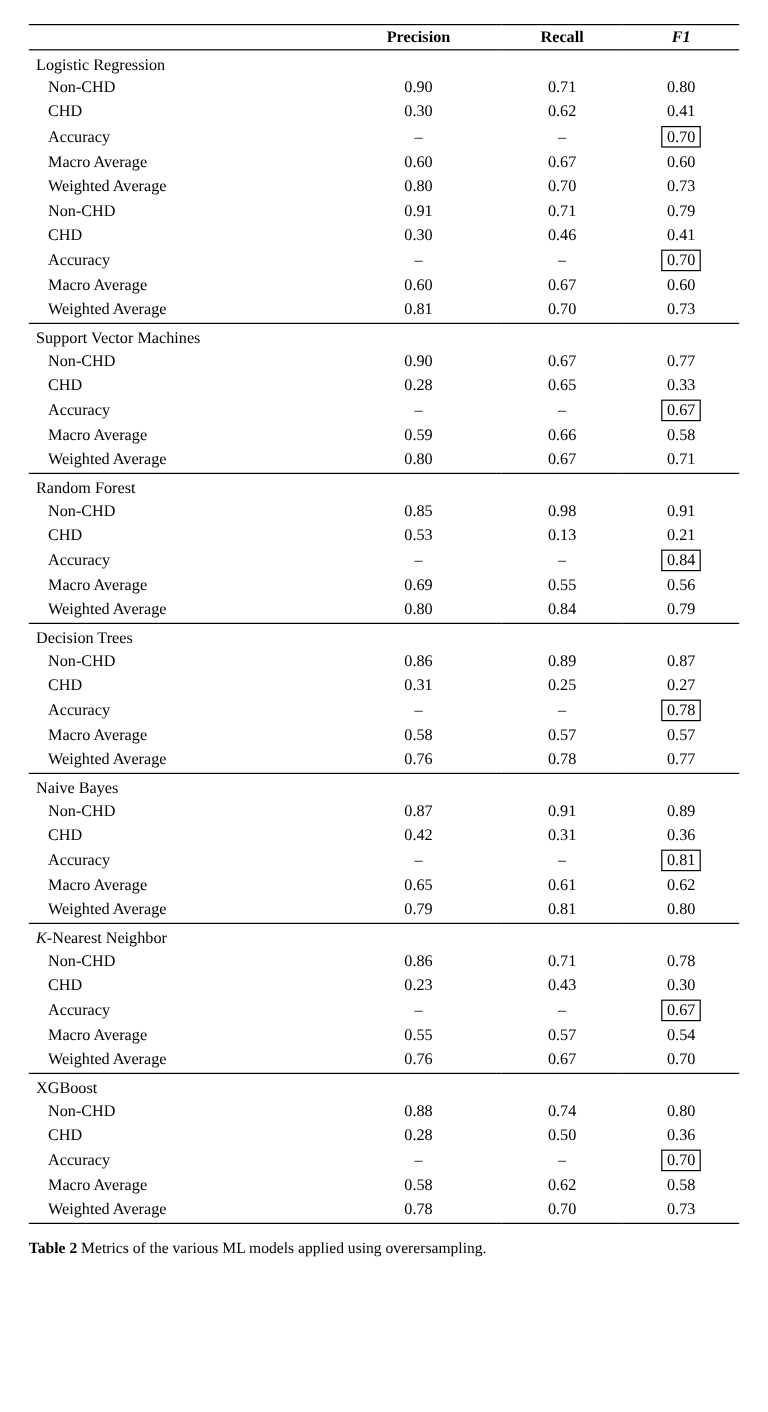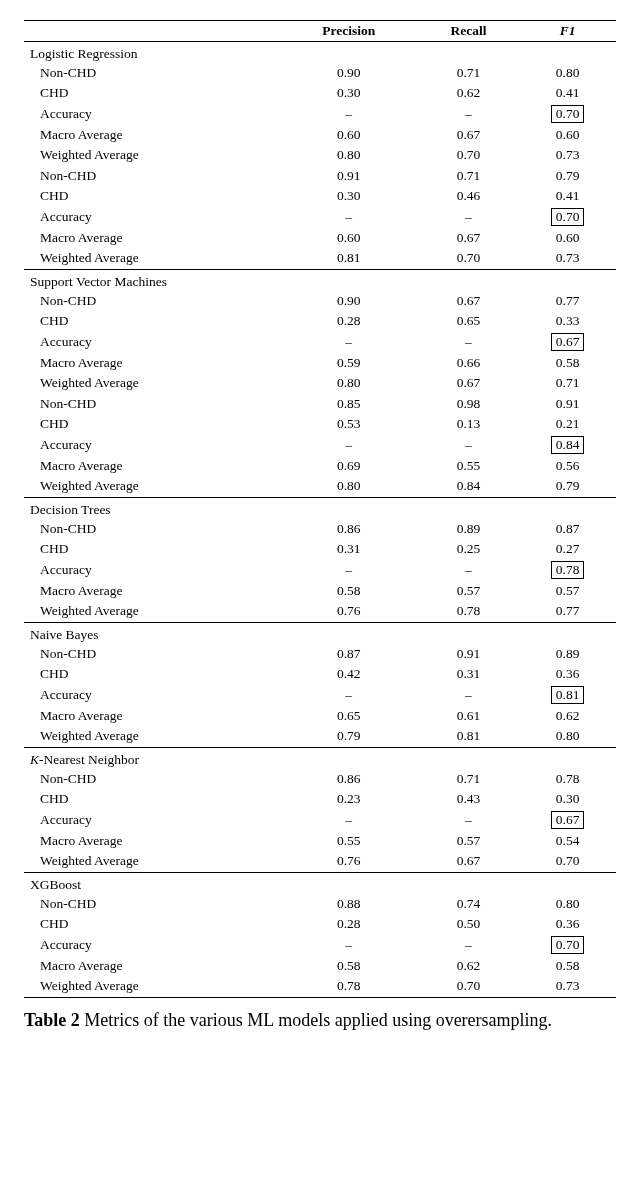--- a/index.html
+++ b/index.html
@@ -56,21 +56,21 @@
       padding: 0px 4px;
       min-width: 28px;
       text-align: center;
     }
     
     .last-weighted-row td {
       border-bottom: 1.5px solid #000;
       padding-bottom: 3px;
     }
     .caption {
-      font-size: 18px;
+      font-size: 13px;
       margin-top: 6px;
     }
     .caption strong {
       font-weight: bold;
     }
     
     .indent {
       padding-left: 16px !important;
     }
   </style>
@@ -176,20 +176,23 @@
         <td>0.59</td>
         <td>0.66</td>
         <td>0.58</td>
       </tr>
       <tr class="weighted-row">
         <td class="label-cell indent">Weighted Average</td>
         <td>0.80</td>
         <td>0.67</td>
         <td>0.71</td>
       </tr>
+      <tr class="section-header">
+        <td colspan="4">Random Forest</td>
+      </tr>
       <tr>
         <td class="label-cell indent">Non-CHD</td>
         <td>0.85</td>
         <td>0.98</td>
         <td>0.91</td>
       </tr>
       <tr>
         <td class="label-cell indent">CHD</td>
         <td>0.53</td>
         <td>0.13</td>

